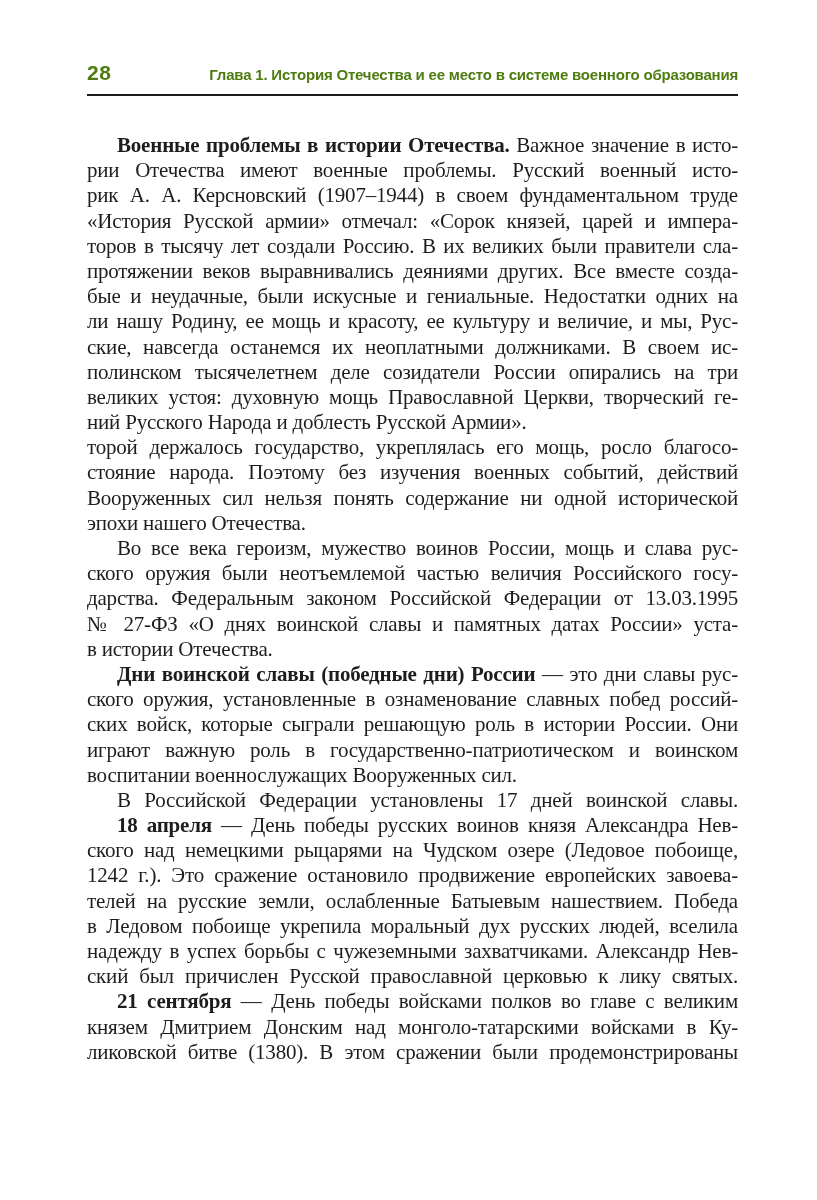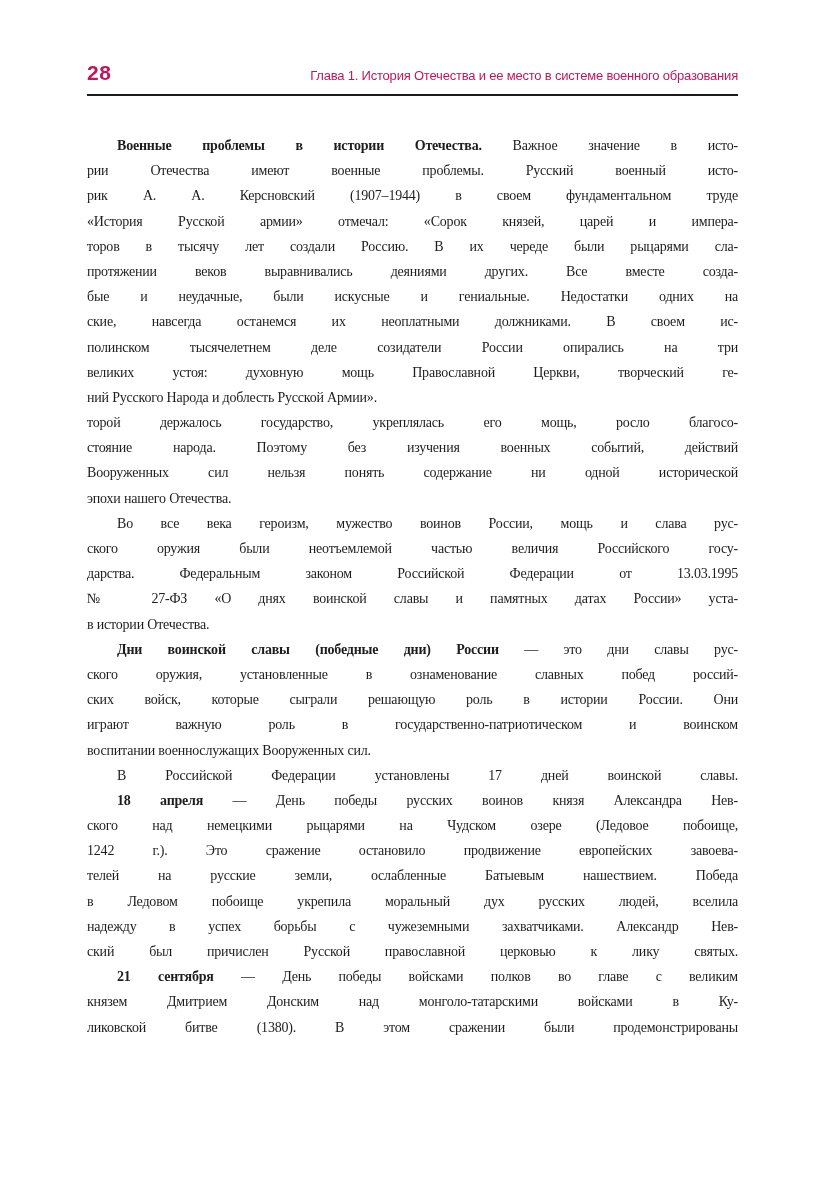--- a/index.html
+++ b/index.html
@@ -20,39 +20,39 @@
     position: absolute;
     left: 87px;
     top: 61px;
     width: 651px;
     display: flex;
     justify-content: space-between;
     align-items: baseline;
     border-bottom: 2px solid #1b1b1b;
     padding-bottom: 9px;
     font-family: "Liberation Sans", sans-serif;
-    color: #be185d;
+    color: #4d7c0f;
   }
   .pagenum {
     font-weight: 700;
     font-size: 21px;
     letter-spacing: 0.5px;
   }
   .chapter {
-    font-weight: 400;
-    font-size: 13px;
+    font-weight: 700;
+    font-size: 15px;
     letter-spacing: -0.2px;
   }
   
   .textblock {
     position: absolute;
     left: 87px;
     top: 133px;
     width: 651px;
-    font-size: 14px;
+    font-size: 21px;
     line-height: 25.2px;
     letter-spacing: -0.2px;
     color: #1d1d1d;
   }
   .para { margin: 0; }
   .line {
     height: 25.2px;
     overflow: hidden;
   }
   .line.indent { text-indent: 30px; }
@@ -71,23 +71,24 @@
     <span class="pagenum">28</span>
     <span class="chapter">Глава 1. История Отечества и ее место в системе военного образования</span>
   </header>
 
   <main class="textblock" id="textblock">
       <div class="para">
         <div class="line indent jfy"><b>Военные проблемы в истории Отечества.</b><span> Важное значение в исто-</span></div>
         <div class="line jfy"><span>рии Отечества имеют военные проблемы. Русский военный исто-</span></div>
         <div class="line jfy"><span>рик А. А. Керсновский (1907–1944) в своем фундаментальном труде</span></div>
         <div class="line jfy"><span>«История Русской армии» отмечал: «Сорок князей, царей и импера-</span></div>
-        <div class="line jfy"><span>торов в тысячу лет создали Россию. В их череде были рыцарями сла-</span></div>
+        <div class="line jfy"><span>торов в тысячу лет создали Россию. В их великих были правители сла-</span></div>
         <div class="line jfy"><span>протяжении веков выравнивались деяниями других. Все вместе созда-</span></div>
         <div class="line jfy"><span>бые и неудачные, были искусные и гениальные. Недостатки одних на</span></div>
+        <div class="line jfy"><span>ли нашу Родину, ее мощь и красоту, ее культуру и величие, и мы, Рус-</span></div>
         <div class="line jfy"><span>ские, навсегда останемся их неоплатными должниками. В своем ис-</span></div>
         <div class="line jfy"><span>полинском тысячелетнем деле созидатели России опирались на три</span></div>
         <div class="line jfy"><span>великих устоя: духовную мощь Православной Церкви, творческий ге-</span></div>
         <div class="line"><span>ний Русского Народа и доблесть Русской Армии».</span></div>
       </div>
       <div class="para">
         <div class="line jfy"><span>торой держалось государство, укреплялась его мощь, росло благосо-</span></div>
         <div class="line jfy"><span>стояние народа. Поэтому без изучения военных событий, действий</span></div>
         <div class="line jfy"><span>Вооруженных сил нельзя понять содержание ни одной исторической</span></div>
         <div class="line"><span>эпохи нашего Отечества.</span></div>

